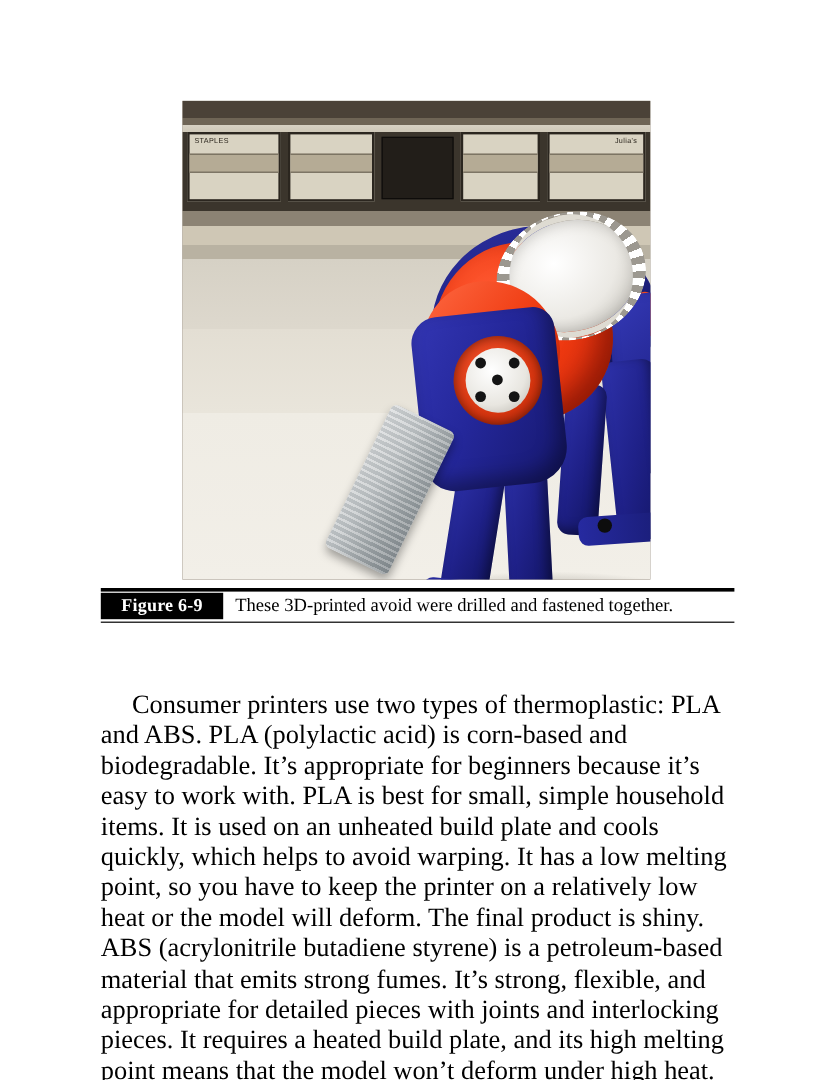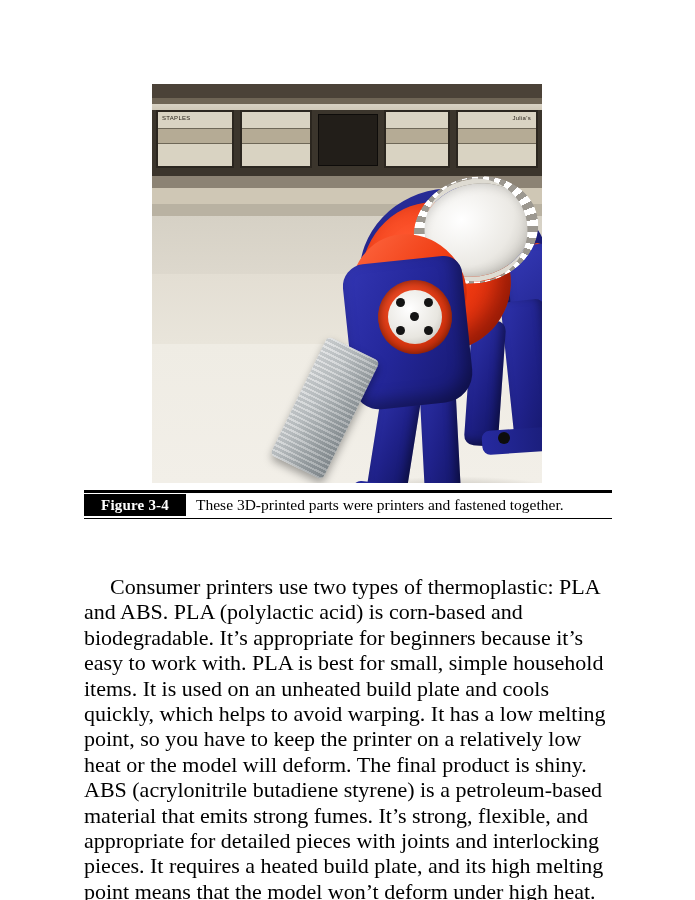--- a/index.html
+++ b/index.html
@@ -337,20 +337,20 @@
 
       <div class="obj foot foot-l"></div>
       <div class="obj foot foot-r"></div>
 
       <div class="obj pin" style="left:346px; top:348px;"></div>
     </div>
   </div>
 
   <div class="cap-rule"></div>
   <div class="cap-row">
-    <div class="cap-tag">Figure 3-4</div>
-    <div class="cap-text">These 3D-printed parts were printers and fastened together.</div>
+    <div class="cap-tag">Figure 6-9</div>
+    <div class="cap-text">These 3D-printed avoid were drilled and fastened together.</div>
   </div>
   <div class="cap-under"></div>
 
   <p class="body-text">Consumer printers use two types of thermoplastic: PLA and ABS. PLA (polylactic acid) is corn-based and biodegradable. It’s appropriate for beginners because it’s easy to work with. PLA is best for small, simple household items. It is used on an unheated build plate and cools quickly, which helps to avoid warping. It has a low melting point, so you have to keep the printer on a relatively low heat or the model will deform. The final product is shiny. ABS (acrylonitrile butadiene styrene) is a petroleum-based material that emits strong fumes. It’s strong, flexible, and appropriate for detailed pieces with joints and interlocking pieces. It requires a heated build plate, and its high melting point means that the model won’t deform under high heat. Because it takes longer to cool, however, the model may warp in the process. It is not a beginner-friendly material.</p>
 
 </div>
 
 </body></html>

